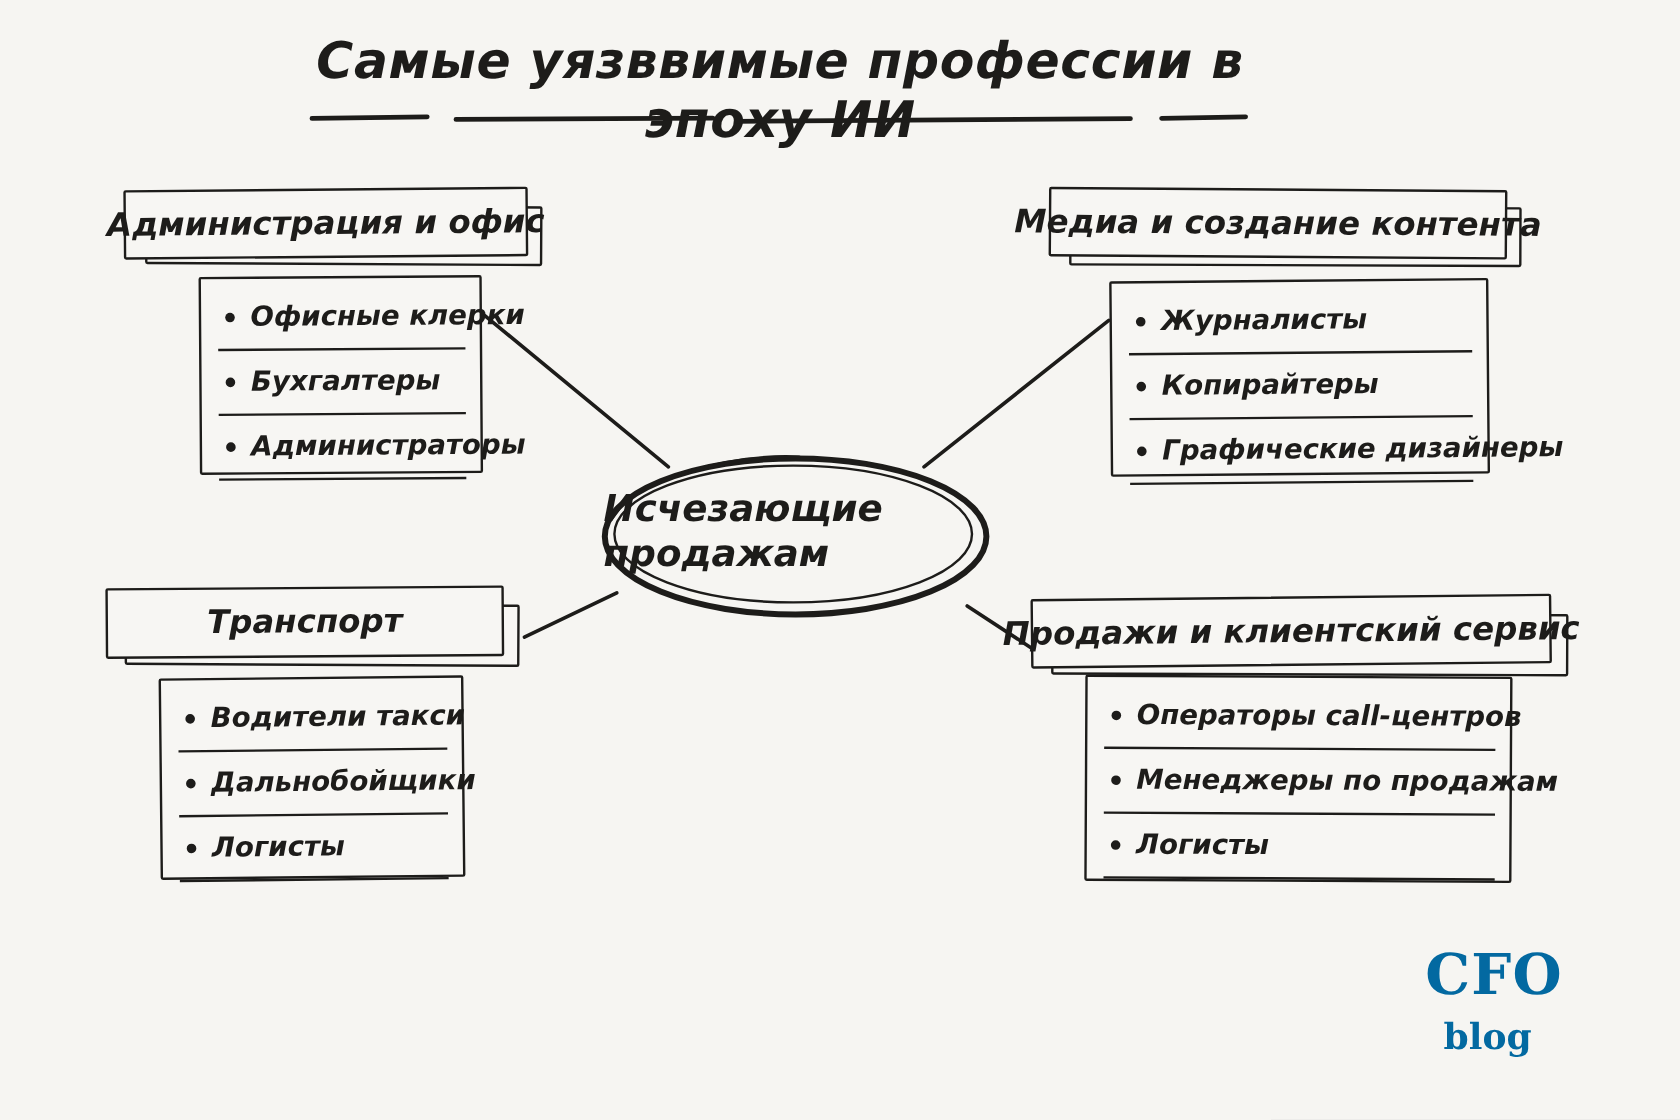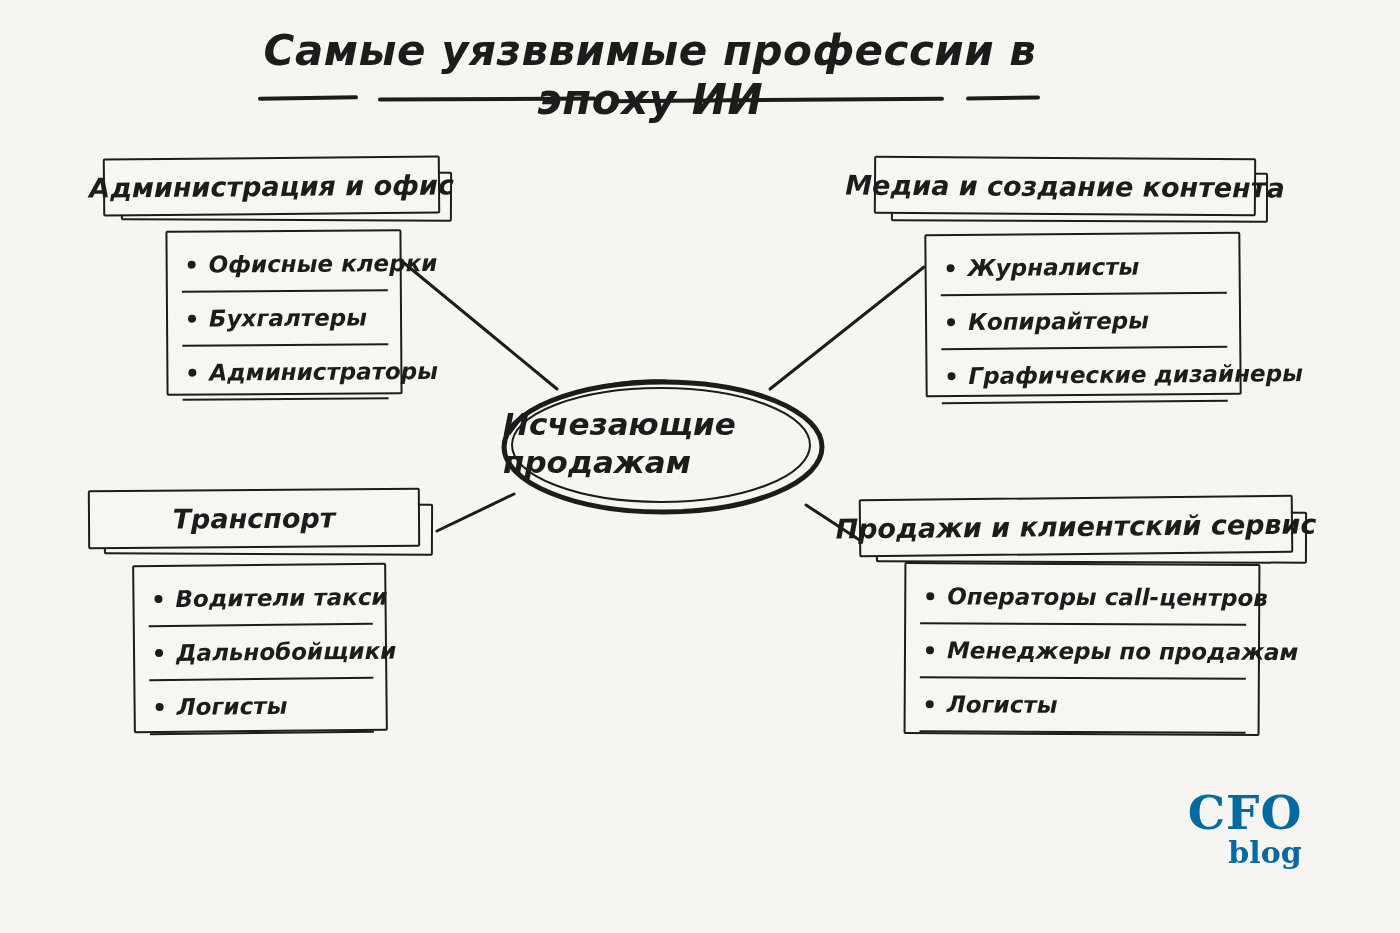--- a/index.html
+++ b/index.html
@@ -112,21 +112,21 @@
   
   .logo {
     position: absolute;
     left: 1183px; top: 789px; width: 124px;
     z-index: 3;
     font-family: "DejaVu Serif", serif;
     font-weight: bold;
     color: #0369a1;
   }
   .logo .cfo  { font-size: 47px; line-height: 1; text-align: center; letter-spacing: 1px; }
-  .logo .blog { font-size: 30px; line-height: 1; text-align: center; transform: translateX(20px); margin-top: 2px; }
+  .logo .blog { font-size: 30px; line-height: 1; text-align: left; transform: translateX(20px); margin-top: 14px; }
 </style>
 </head>
 <body>
 
 <div class="canvas">
 
   <svg class="overlay" viewBox="0 0 1400 933">
     <g stroke="#1d1c1a" stroke-width="3" stroke-linecap="round">
       <line x1="404" y1="263" x2="557" y2="389"></line>
       <line x1="770" y1="389" x2="924" y2="267"></line>

